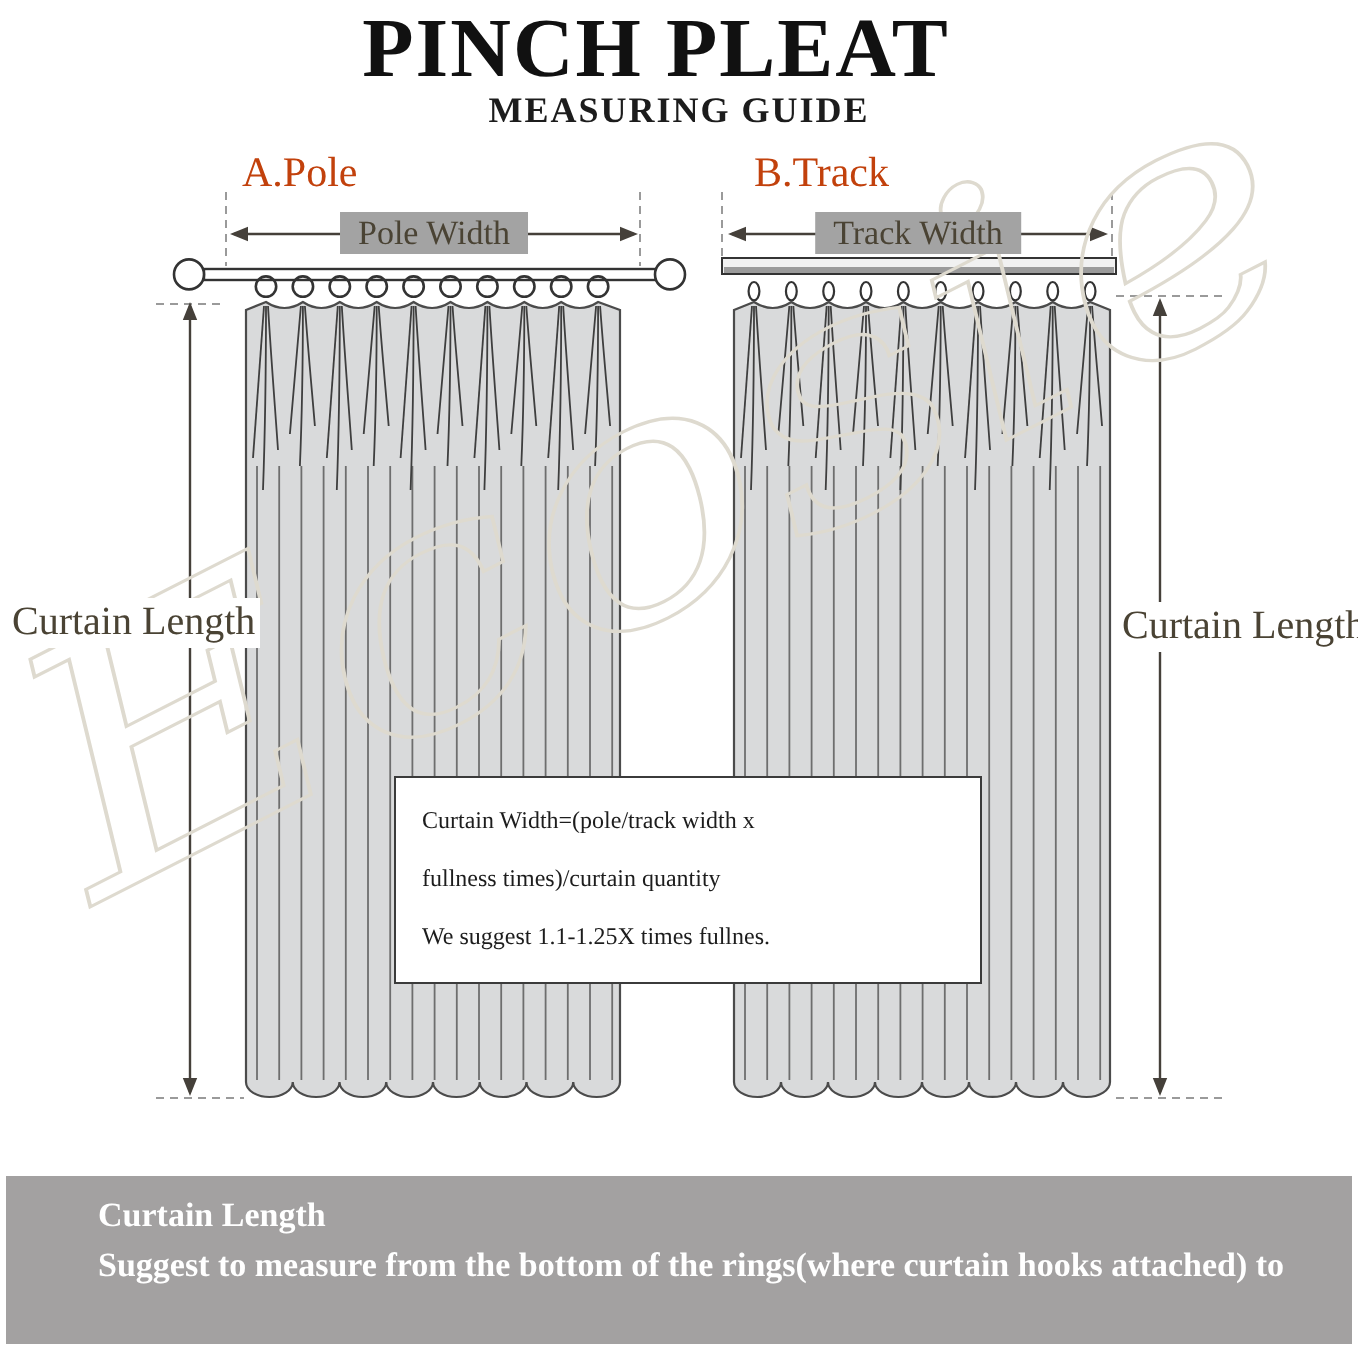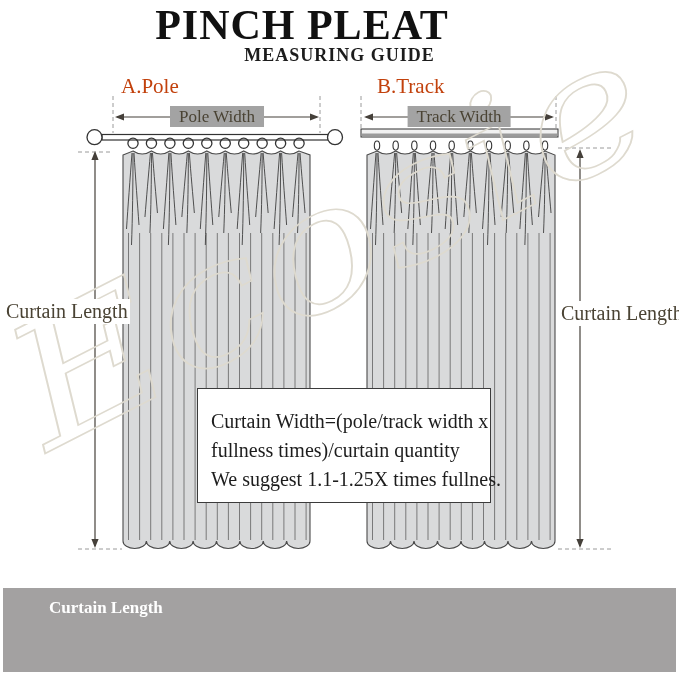--- a/index.html
+++ b/index.html
@@ -1,35 +1,35 @@
 <!DOCTYPE html>
 <html><head>
 <meta charset="utf-8">
 <style>
   html,body{margin:0;padding:0;background:#fff;}
   .stage{position:relative;width:679px;height:675px;background:#fff;overflow:hidden;
          font-family:"Liberation Serif", serif;}
   #art{position:absolute;left:0;top:0;}
   .abs{position:absolute;white-space:nowrap;}
   .title{left:0;top:1px;width:604px;text-align:center;font-size:42px;font-weight:700;
-         letter-spacing:1px;color:#111;}
+         letter-spacing:1px;color:#111;padding-left:26px;}
   .subtitle{left:0;top:45px;width:679px;text-align:center;font-size:18px;font-weight:700;
          letter-spacing:1px;color:#1c1c1c;}
   .dlabel{font-size:21px;color:#c2410c;}
   .dlabel.a{left:121px;top:74px;}
   .dlabel.b{left:377px;top:74px;}
   .wlabel{top:106px;transform:translateX(-50%);font-size:17px;color:#4a4334;background:#a3a3a3;
           padding:0 9px;line-height:21px;}
   .wlabel.a{left:217px;}
   .wlabel.b{left:459px;}
   .llabel{font-size:20px;color:#4a4334;background:#fff;padding:1px 2px;}
   .llabel.left{left:4px;top:299px;}
   .llabel.right{left:559px;top:301px;}
   .formula{left:197px;top:388px;width:279px;background:#fff;border:1px solid #3b3b3b;
-           padding:18px 0 8px 13px;font-size:20px;line-height:29px;color:#1d1d1d;}
+           padding:7px 0 8px 13px;font-size:12px;line-height:29px;color:#1d1d1d;}
   .footer{left:3px;top:588px;width:673px;height:84px;background:#a3a1a1;color:#fff;
           font-size:17px;font-weight:700;padding-top:7px;box-sizing:border-box;}
   .footer div{padding-left:46px;line-height:25px;}
 </style>
 </head>
 <body>
 
 <div class="stage">
 
   <svg id="art" width="679" height="675" viewBox="0 0 679 675">
@@ -190,15 +190,16 @@
   <div class="abs llabel right">Curtain Length</div>
 
   <div class="abs formula">
     <div>Curtain Width=(pole/track width x</div>
     <div>fullness times)/curtain quantity</div>
     <div>We suggest 1.1-1.25X times fullnes.</div>
   </div>
 
   <div class="abs footer">
     <div>Curtain Length</div>
+    <div>Suggest to measure from the bottom of the rings(where curtain hooks attached) to</div>
   </div>
 
 </div>
 
 </body></html>

